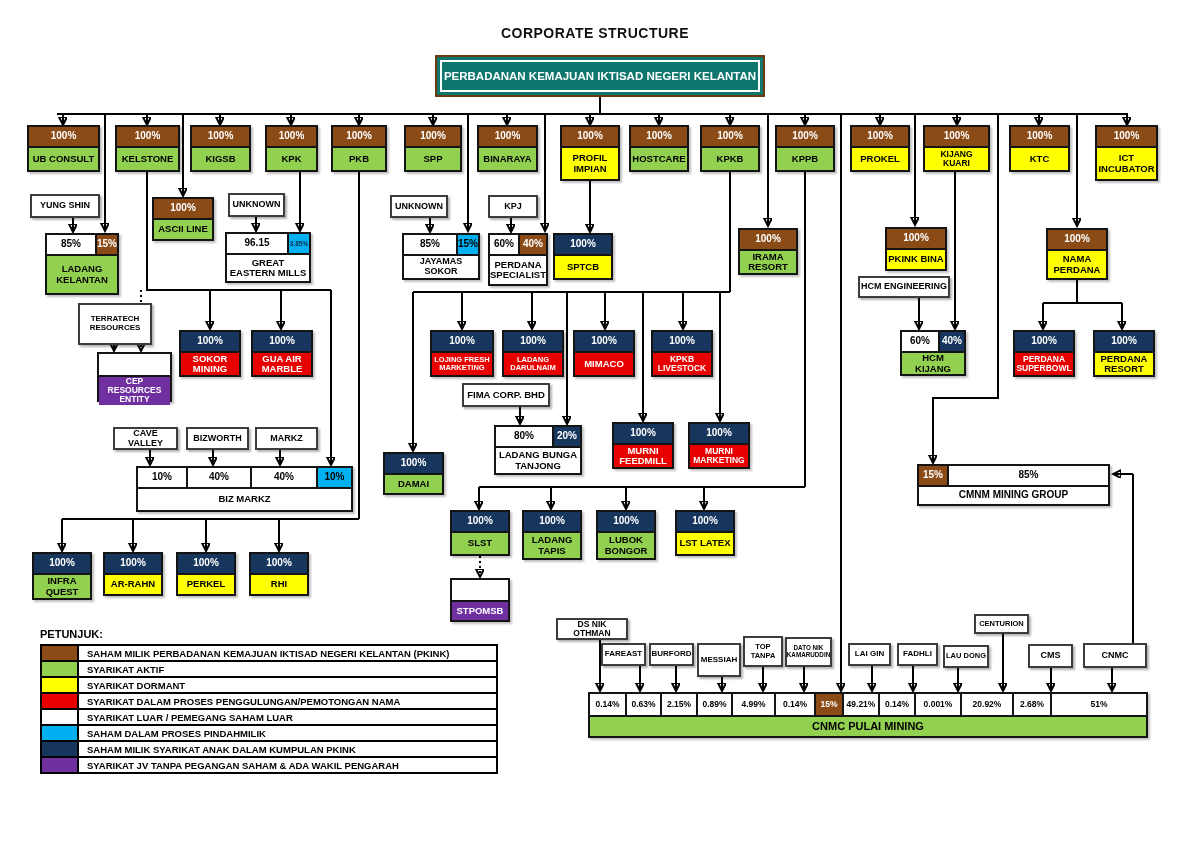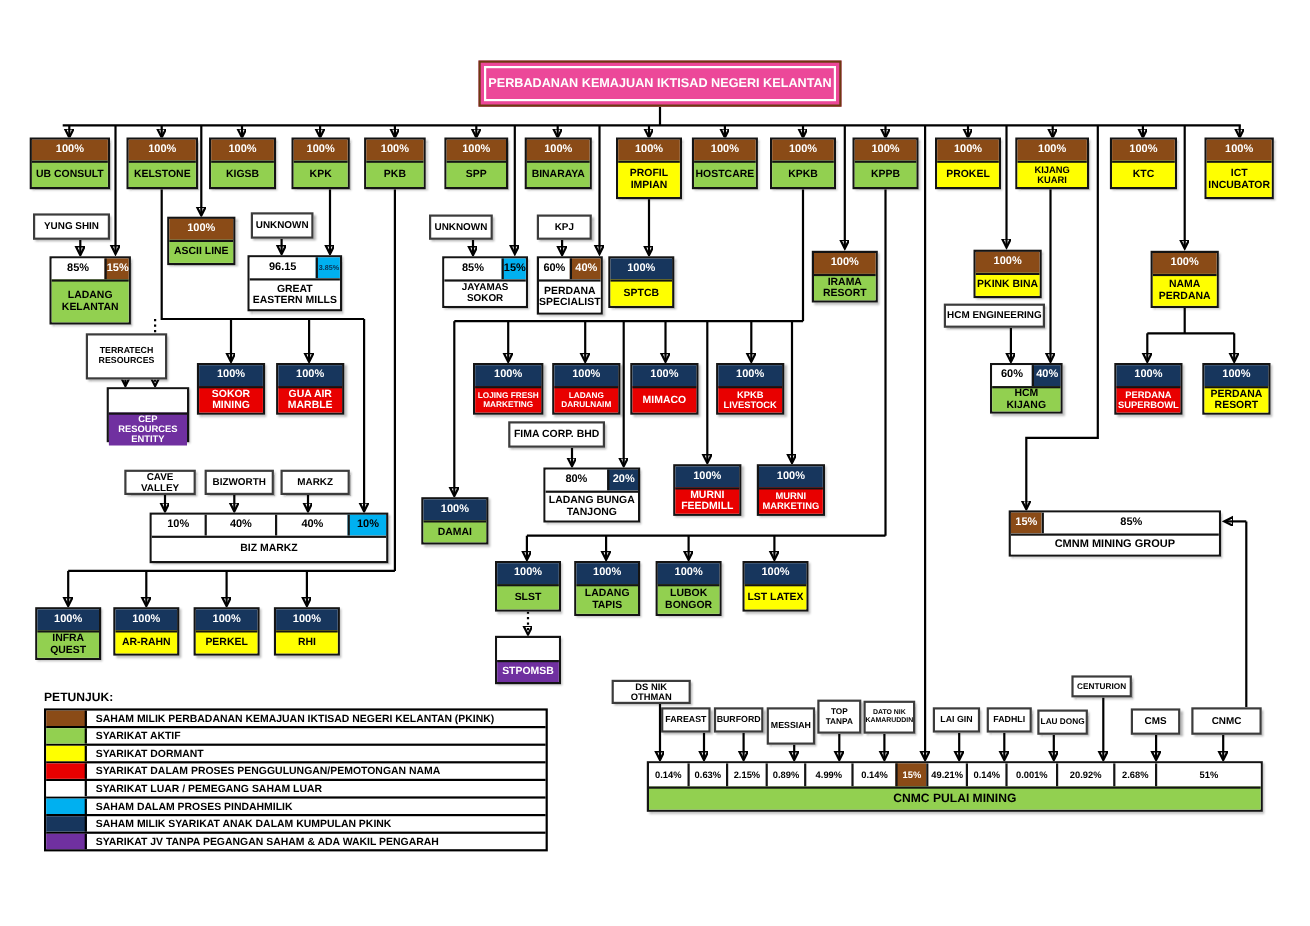--- a/index.html
+++ b/index.html
@@ -1,21 +1,21 @@
 <!DOCTYPE html>
 <html><head>
 <meta charset="utf-8">
 <style>
   html,body{margin:0;padding:0;background:#fff}
   .stage{position:relative;width:1191px;height:842px;background:#fff;font-family:"Liberation Sans",sans-serif;overflow:hidden}
   svg.wires{position:absolute;left:0;top:0;z-index:0}
   svg.wires line,svg.wires path{stroke:#000;stroke-width:2;fill:none}
   svg.wires .d{stroke-dasharray:2 3}
   .ttl{position:absolute;left:420px;top:25px;width:350px;text-align:center;font-size:14px;font-weight:bold;letter-spacing:.5px;color:#111;z-index:2}
-  .root{position:absolute;left:435px;top:55px;width:330px;height:42px;background:#ec4899;border:2px solid #6d3a10;box-sizing:border-box;padding:3px;z-index:2}
+  .root{position:absolute;left:435px;top:55px;width:330px;height:42px;background:#0f766e;border:2px solid #6d3a10;box-sizing:border-box;padding:3px;z-index:2}
   .root-in{height:100%;border:2px solid #fff;box-sizing:border-box;display:flex;align-items:center;justify-content:center;color:#fff;font-size:11.5px;font-weight:bold;text-align:center}
   .box{position:absolute;border:2px solid #141414;box-sizing:border-box;display:flex;flex-direction:column;font-weight:bold;text-align:center;z-index:2;background:#fff;box-shadow:2px 2px 2px rgba(0,0,0,.25)}
   .row{flex:1;display:flex;align-items:center;justify-content:center;line-height:1.08;padding:0 1px;font-size:9.5px}
   .row+.row{border-top:2px solid #141414}
   .ph{flex:0 0 19px;font-size:10px}
   .split{padding:0}
   .cell{display:flex;align-items:center;justify-content:center;box-sizing:border-box;height:100%}
   .cell+.cell{border-left:2px solid #141414}
   .wbox{position:absolute;border:2px solid #3c3c3c;background:#fff;box-sizing:border-box;display:flex;align-items:center;justify-content:center;font-weight:bold;text-align:center;font-size:9px;line-height:1.1;color:#000;z-index:2;box-shadow:2px 2px 2px rgba(0,0,0,.3)}
   .c-bw{background:#8a4b17;color:#fff}
@@ -31,20 +31,21 @@
   .lgd-r{display:flex;height:14px}
   .lgd-r+.lgd-r{border-top:2px solid #000}
   .lgd-s{width:37px;border-right:2px solid #000;box-sizing:border-box}
   .lgd-l{flex:1;font-size:9.5px;font-weight:bold;padding-left:8px;display:flex;align-items:center;white-space:nowrap}
 </style>
 </head>
 <body>
 
 <div class="stage">
 
+  <div class="ttl">CORPORATE STRUCTURE</div>
   <div class="root">
     <div class="root-in">PERBADANAN KEMAJUAN IKTISAD NEGERI KELANTAN</div>
   </div>
 
   <svg class="wires" width="1191" height="842">
     <defs>
       <marker id="ah" markerWidth="10" markerHeight="10" refX="7" refY="4" orient="auto" markerUnits="userSpaceOnUse">
         <path d="M0,0 L8,4 L0,8 Z" fill="#000" stroke="none"></path>
       </marker>
     </defs>

